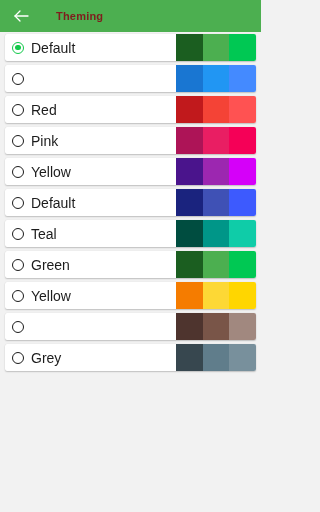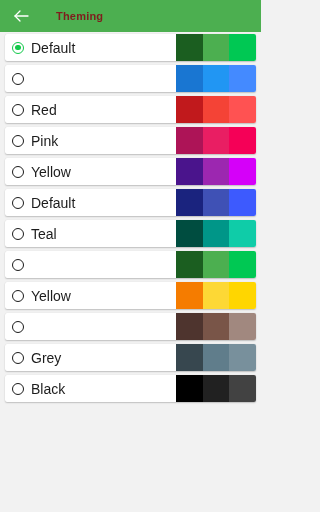--- a/index.html
+++ b/index.html
@@ -185,20 +185,21 @@
       <span class="radio"></span>
       <span class="row-label">Teal</span>
       <span class="swatches">
         <span style="background: rgb(0, 77, 64);"></span>
         <span style="background: rgb(0, 150, 136);"></span>
         <span style="background: rgb(15, 204, 168);"></span>
       </span>
     </div>
     <div class="theme-row">
       <span class="radio"></span>
+      <span class="row-label">Green</span>
       <span class="swatches">
         <span style="background: rgb(27, 94, 32);"></span>
         <span style="background: rgb(76, 175, 80);"></span>
         <span style="background: rgb(0, 200, 83);"></span>
       </span>
     </div>
     <div class="theme-row">
       <span class="radio"></span>
       <span class="row-label">Yellow</span>
       <span class="swatches">
@@ -217,22 +218,13 @@
     </div>
     <div class="theme-row">
       <span class="radio"></span>
       <span class="row-label">Grey</span>
       <span class="swatches">
         <span style="background: rgb(55, 71, 79);"></span>
         <span style="background: rgb(96, 125, 139);"></span>
         <span style="background: rgb(120, 144, 156);"></span>
       </span>
     </div>
-    <div class="theme-row">
-      <span class="radio"></span>
-      <span class="row-label">Black</span>
-      <span class="swatches">
-        <span style="background: rgb(0, 0, 0);"></span>
-        <span style="background: rgb(33, 33, 33);"></span>
-        <span style="background: rgb(66, 66, 66);"></span>
-      </span>
-    </div>
   </div>
 
 </body></html>

